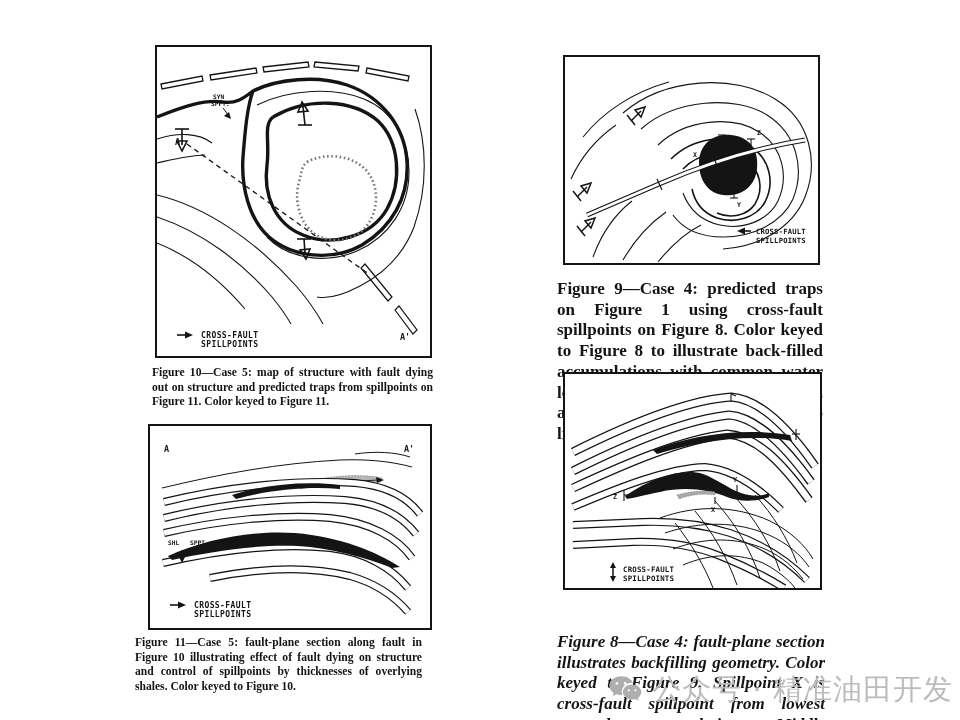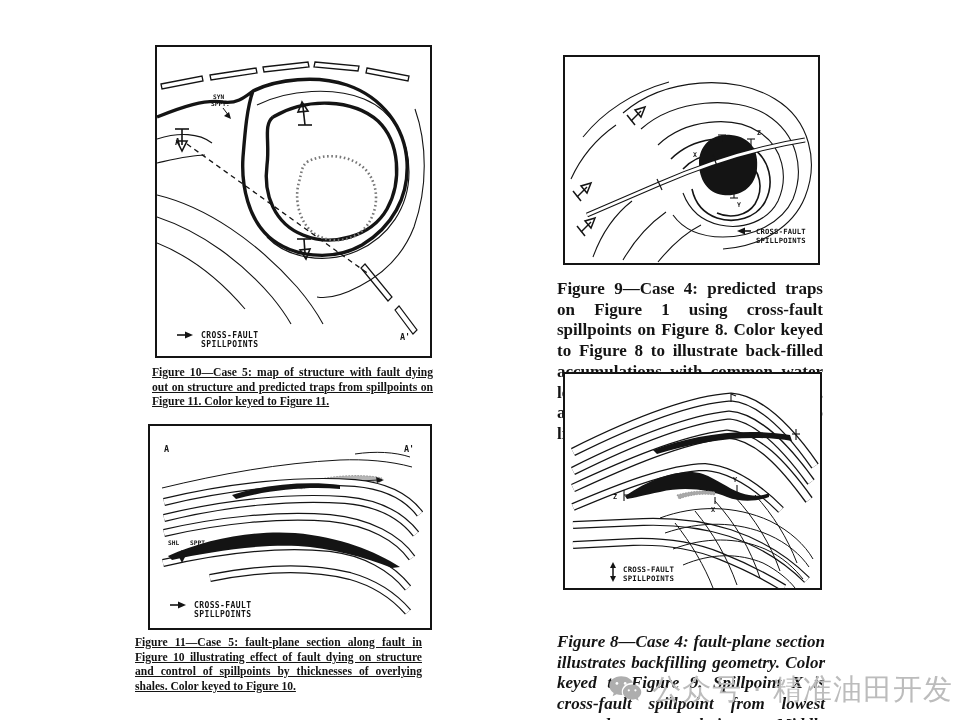--- a/index.html
+++ b/index.html
@@ -8,21 +8,21 @@
     background:#ffffff;font-family:"Liberation Serif",serif;
   }
   .panel{
     position:absolute;background:#fff;border:2px solid #141414;box-sizing:border-box;
   }
   .panel svg{display:block;width:100%;height:100%;}
   .caption{
     position:absolute;color:#141414;font-family:"Liberation Serif",serif;
     font-weight:bold;text-align:justify;
   }
-  .cap-l{font-size:11.6px;line-height:1.26;text-decoration:underline;}
+  .cap-l{font-size:11.6px;line-height:1.26;}
   .cap-r{font-size:17px;line-height:1.22;}
   .figtext{font-family:"DejaVu Sans Mono",monospace;font-weight:bold;fill:#141414;}
   .ink{stroke:#141414;fill:none;}
   .watermark{
     position:absolute;left:608px;top:664px;width:345px;height:52px;
     display:flex;align-items:center;gap:10px;color:#b9b9b9;
   }
   .watermark-text{
     font-family:"DejaVu Sans",sans-serif;font-size:29px;letter-spacing:1px;
     white-space:nowrap;color:#bcbcbc;

